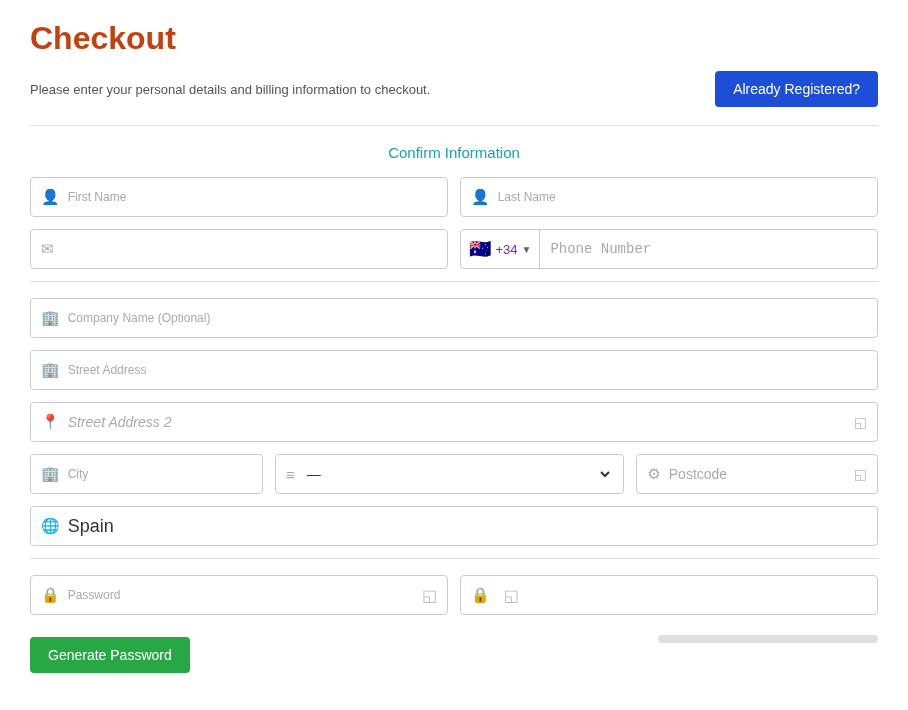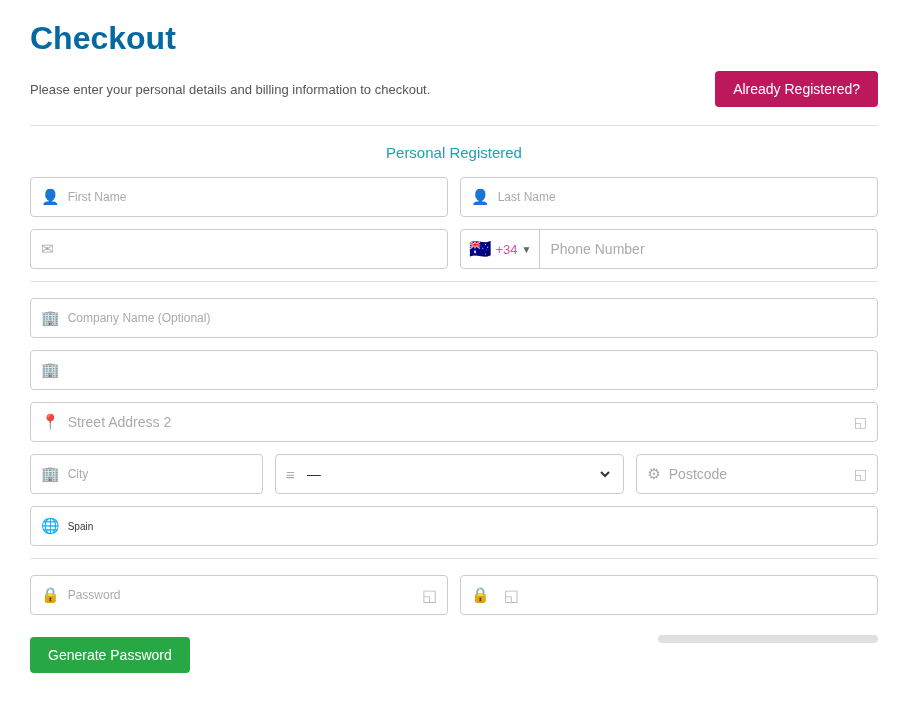--- a/index.html
+++ b/index.html
@@ -6,36 +6,36 @@
     body {
       font-family: Arial, sans-serif;
       background: #fff;
       color: #333;
       padding: 20px 30px;
       font-size: 14px;
     }
     h1 {
       font-size: 32px;
       font-weight: bold;
-      color: #0369a1;
+      color: #c2410c;
       margin-bottom: 14px;
     }
     .top-bar {
       display: flex;
       align-items: center;
       justify-content: space-between;
       margin-bottom: 18px;
       gap: 44px;
     }
     .top-bar p {
       color: #555;
       font-size: 13px;
     }
     .already-btn {
-      background: #be185d;
+      background: #1d4ed8;
       color: #fff;
       border: none;
       border-radius: 4px;
       padding: 10px 18px;
       font-size: 14px;
       cursor: pointer;
       white-space: nowrap;
     }
     hr {
       border: none;
@@ -103,30 +103,31 @@
     .phone-flag-select {
       display: flex;
       align-items: center;
       padding: 0 8px;
       border-right: 1px solid #ccc;
       height: 100%;
       cursor: pointer;
       gap: 4px;
     }
     .flag-emoji { font-size: 18px; }
-    .phone-code { font-size: 13px; color: #ec4899; }
+    .phone-code { font-size: 13px; color: #6d28d9; }
     .caret { font-size: 10px; color: #666; }
     .phone-input {
       border: none;
       outline: none;
       font-size: 14px;
       color: #4c1d95;
       padding: 0 10px;
       flex: 1;
       background: transparent;
+      font-family: Liberation Mono, monospace;
     }
     .phone-input::placeholder { color: #aaa; }
     
     .state-wrapper {
       display: flex;
       align-items: center;
       border: 1px solid #ccc;
       border-radius: 4px;
       height: 40px;
       background: #fff;
@@ -146,21 +147,21 @@
     .country-wrapper {
       display: flex;
       align-items: center;
       border: 1px solid #ccc;
       border-radius: 4px;
       height: 40px;
       background: #fff;
       padding: 0 10px;
     }
     .country-icon { color: #aaa; margin-right: 8px; font-size: 15px; }
-    .country-value { font-size: 10px; color: #333; }
+    .country-value { font-size: 18px; color: #333; }
     
     .postcode-wrapper {
       display: flex;
       align-items: center;
       border: 1px solid #ccc;
       border-radius: 4px;
       height: 40px;
       background: #fff;
       padding: 0 10px;
     }
@@ -186,20 +187,21 @@
       padding: 0 10px;
     }
     .addr2-icon { color: #aaa; margin-right: 8px; font-size: 15px; }
     .addr2-input {
       border: none;
       outline: none;
       font-size: 14px;
       color: #a21caf;
       flex: 1;
       background: transparent;
+      font-style: italic;
     }
     .addr2-input::placeholder { color: #aaa; }
     .addr2-right-icon { color: #bbb; font-size: 14px; margin-left: 4px; }
     
     .city-row {
       display: flex;
       gap: 12px;
       margin-bottom: 12px;
     }
     .city-col { flex: 1; }
@@ -249,21 +251,21 @@
 <h1>Checkout</h1>
 
 <div class="top-bar">
   <p>Please enter your personal details and billing information to checkout.</p>
   <button class="already-btn">Already Registered?</button>
 </div>
 
 <hr>
 
 <div>
-  <div class="section-title">Personal Registered</div>
+  <div class="section-title">Confirm Information</div>
 
   <div class="form-row">
     <div class="form-group">
       <div class="input-wrapper">
         <span class="icon">👤</span>
         <input type="text" placeholder="First Name" style="">
       </div>
     </div>
     <div class="form-group">
       <div class="input-wrapper">
@@ -302,20 +304,21 @@
         <span class="icon">🏢</span>
         <input type="text" placeholder="Company Name (Optional)" style="">
       </div>
     </div>
   </div>
 
   <div class="form-row">
     <div class="form-group full">
       <div class="input-wrapper">
         <span class="icon">🏢</span>
+        <input type="text" placeholder="Street Address" style="">
       </div>
     </div>
   </div>
 
   <div class="form-row">
     <div class="form-group full">
       <div class="addr2-wrapper">
         <span class="addr2-icon">📍</span>
         <input type="text" class="addr2-input" placeholder="Street Address 2" style="">
         <span class="addr2-right-icon">◱</span>

